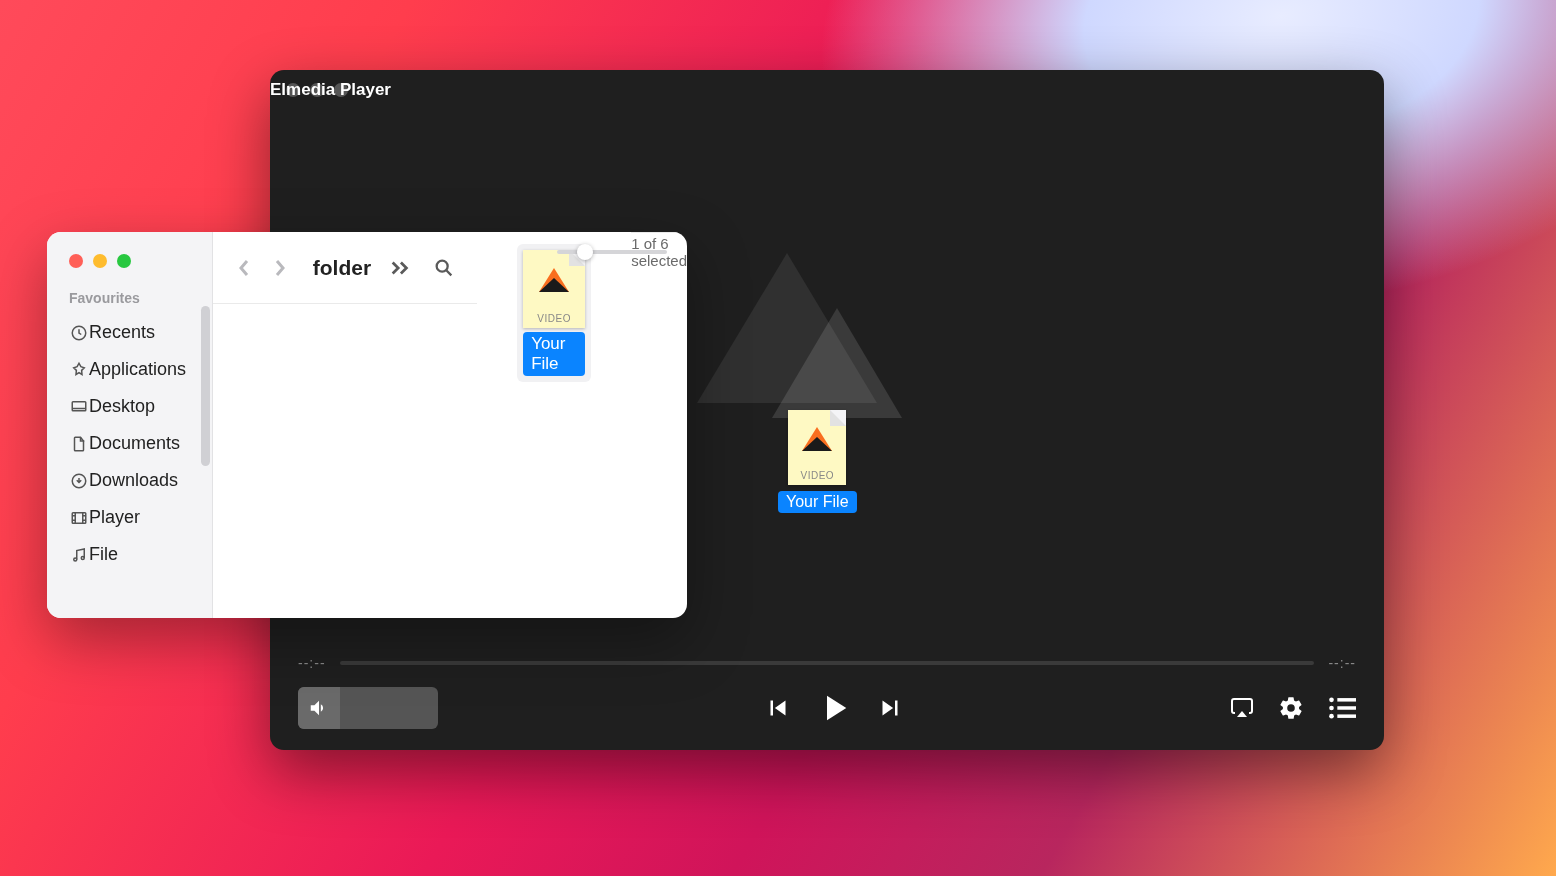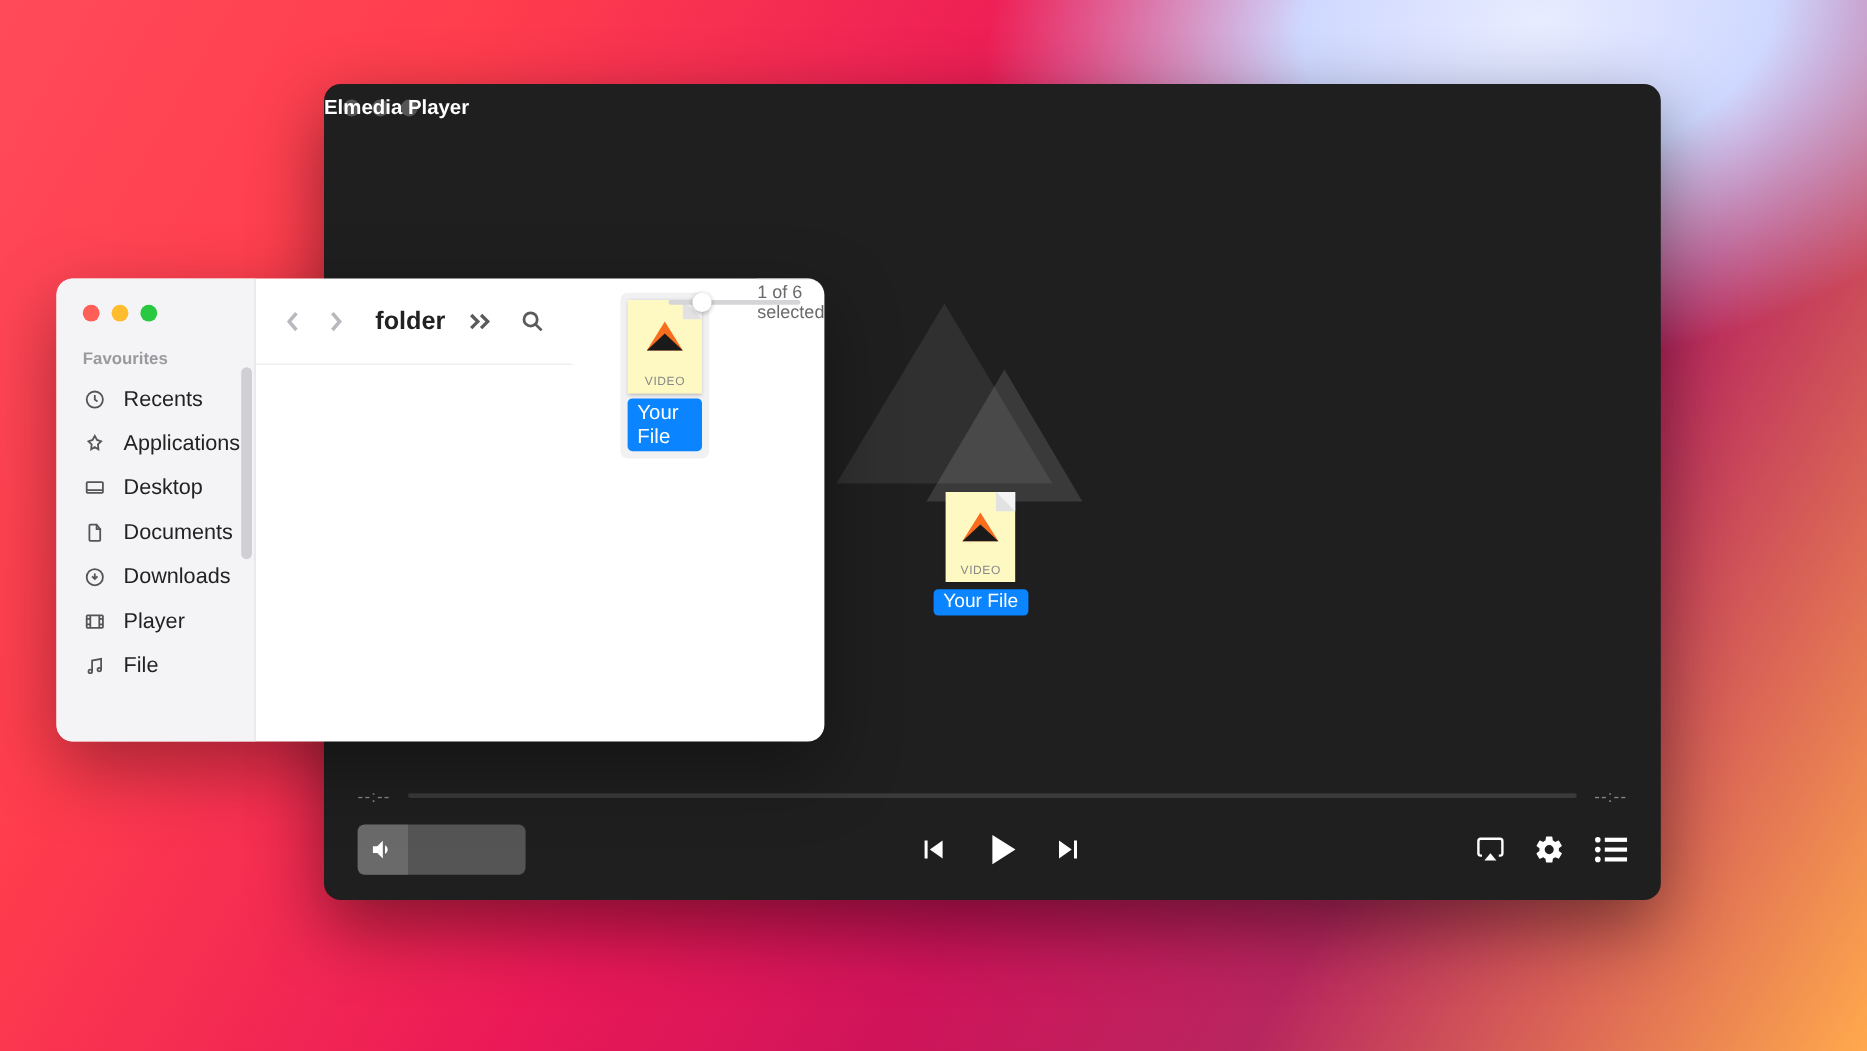--- a/index.html
+++ b/index.html
@@ -178,21 +178,20 @@
 
 .sb-heading {
   color: #9a9a9e;
   font-size: 14px;
   font-weight: 600;
   padding: 0 0 8px 22px;
 }
 .sb-item {
   display: flex;
   align-items: center;
-  gap: 14px;
   padding: 8px 0 8px 22px;
   font-size: 18px;
   color: #222;
   cursor: default;
 }
 .sb-icon {
   width: 20px; height: 20px;
   display: flex; align-items: center; justify-content: center;
   color: #555;
 }

